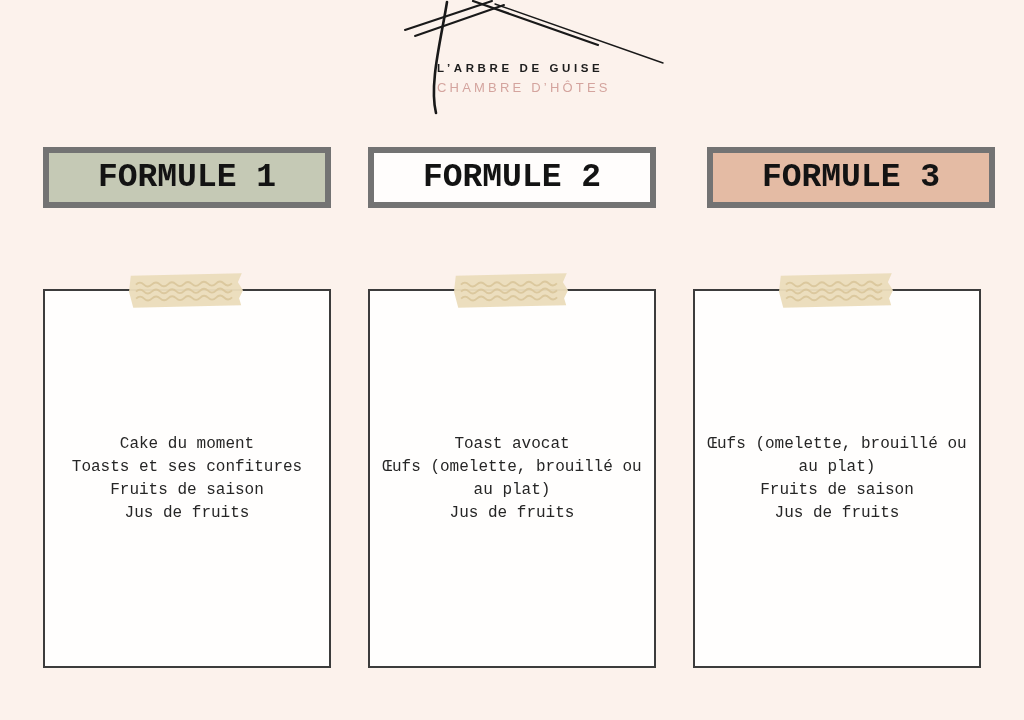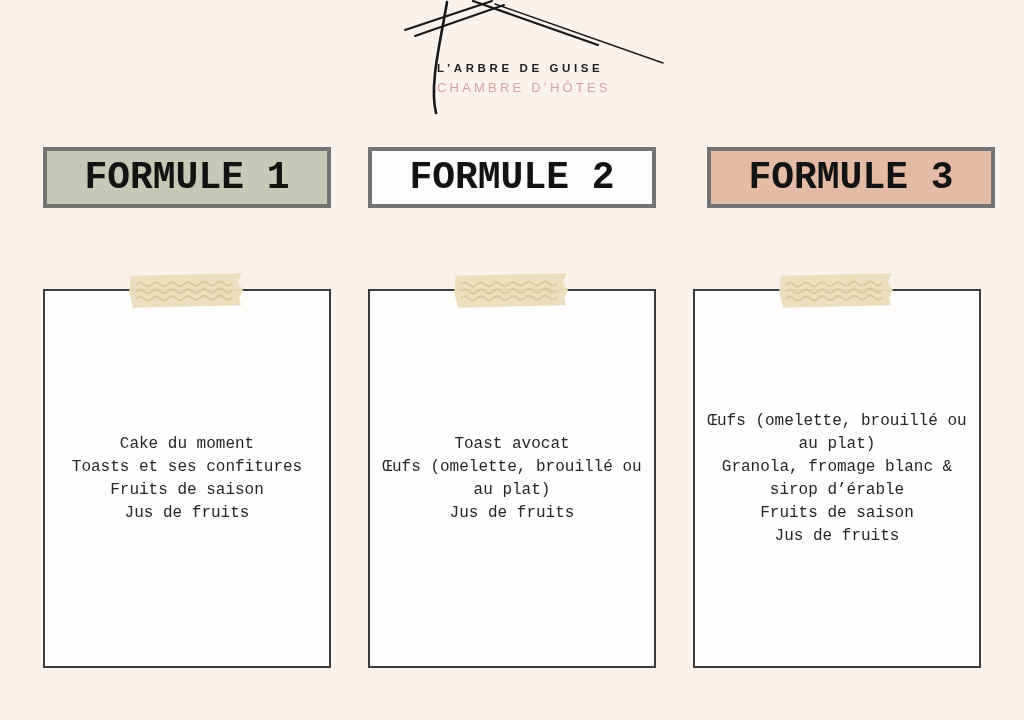--- a/index.html
+++ b/index.html
@@ -27,24 +27,24 @@
   .brand-sub {
     position: absolute; left: 437px; top: 80px;
     font-family: "Liberation Sans", sans-serif;
     font-size: 13px; font-weight: 500; letter-spacing: 3.2px;
     color: #d4a49e; white-space: nowrap;
   }
 
   
   .fh {
     position: absolute; top: 147px; width: 288px; height: 61px;
-    box-sizing: border-box; border: 4px solid #737373;
+    box-sizing: border-box; border: 6px solid #737373;
     display: flex; align-items: center; justify-content: center;
     font-family: "Liberation Mono", monospace;
-    font-size: 38px; font-weight: 700; letter-spacing: 0px;
+    font-size: 33px; font-weight: 700; letter-spacing: 0px;
     color: #131313; white-space: nowrap;
   }
   .fh-0 { left: 43px;  background: #c5c9b5; }
   .fh-1 { left: 368px; background: #fffdfc; }
   .fh-2 { left: 693px; background: #e4bba4; margin-left: 14px; }
 
   
   .card {
     position: absolute; top: 289px; width: 288px; height: 379px;
     box-sizing: border-box; border: 2px solid #3c3c3c;
@@ -122,19 +122,18 @@
 
   <section class="card card-2">
     <svg class="tape" viewBox="0 0 118 37" aria-hidden="true">
       <polygon points="3,3 114,2 110,11 115,19 111,27 113,34 5,35 1,19"></polygon>
       <path d="M8 12 Q12 8 16 12 T24 12 T32 12 T40 12 T48 12 T56 12 T64 12 T72 12 T80 12 T88 12 T96 12 T104 12"></path>
       <path d="M8 19 Q12 15 16 19 T24 19 T32 19 T40 19 T48 19 T56 19 T64 19 T72 19 T80 19 T88 19 T96 19 T104 19"></path>
       <path d="M8 26 Q12 22 16 26 T24 26 T32 26 T40 26 T48 26 T56 26 T64 26 T72 26 T80 26 T88 26 T96 26 T104 26"></path>
     </svg>
     <div class="menu">
       <div class="menu-item">Œufs (omelette, brouillé ou au plat)</div>
-      <div class="menu-item">Granola, fromage blanc &amp; sirop d’érable</div>
       <div class="menu-item">Fruits de saison</div>
       <div class="menu-item">Jus de fruits</div>
     </div>
   </section>
 
 </div>
 
 </body></html>

